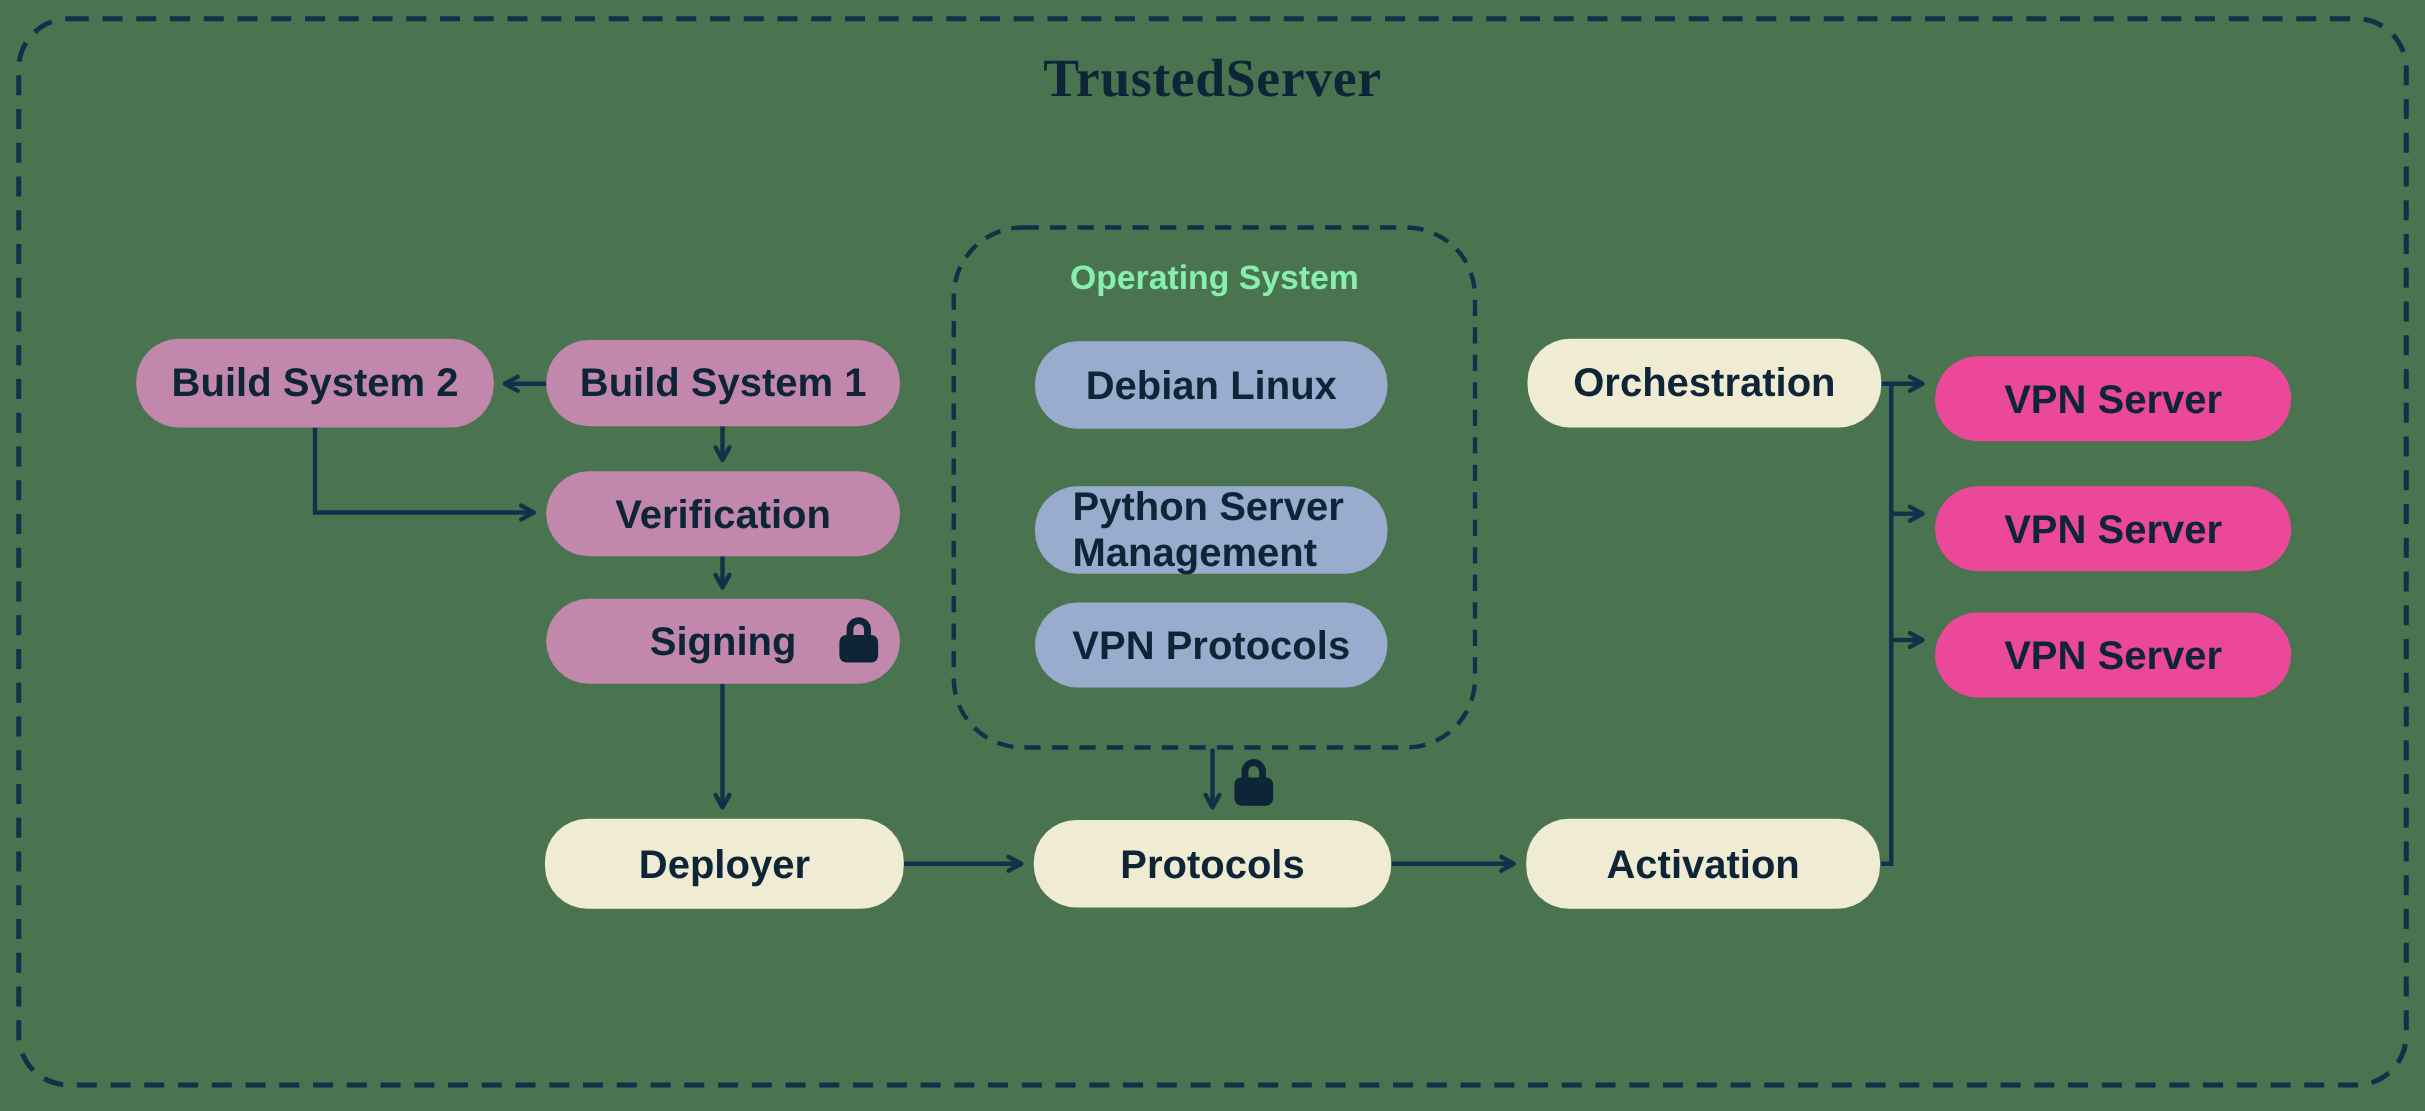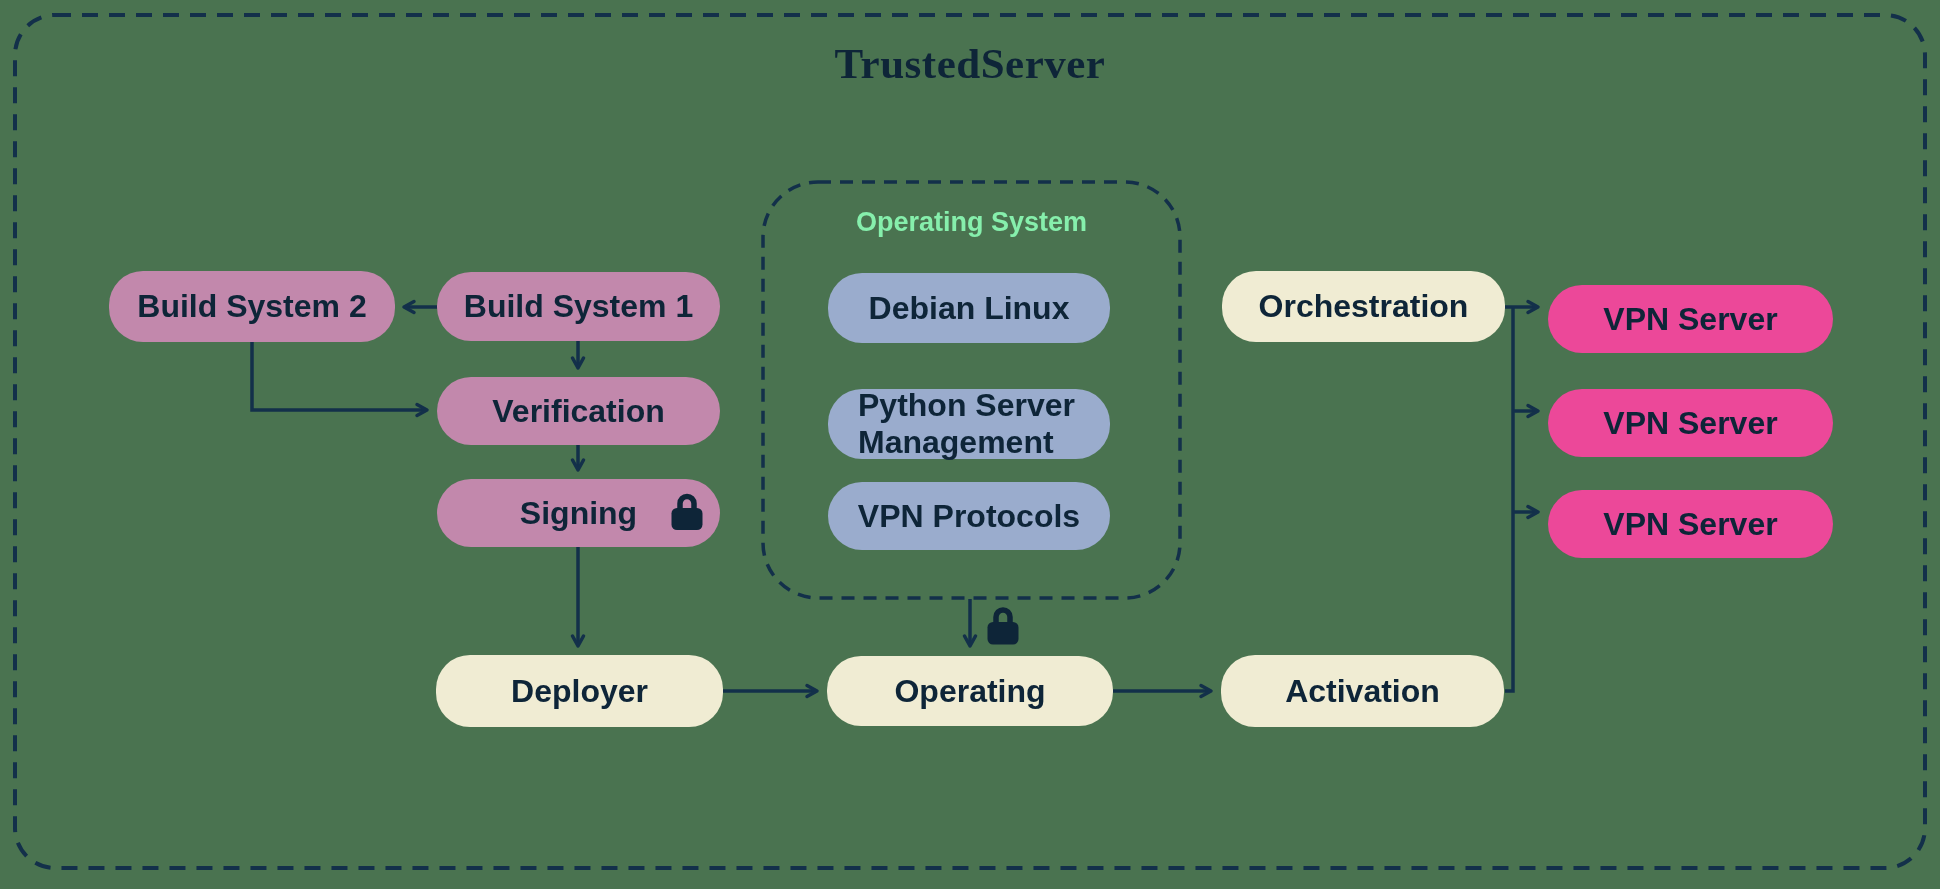--- a/index.html
+++ b/index.html
@@ -76,21 +76,21 @@
   <div class="node pink" style="left:437px;top:377px;width:283px;height:68px;">Verification</div>
   <div class="node pink" style="left:437px;top:479px;width:283px;height:68px;">Signing</div>
 
   <div class="os-label">Operating System</div>
   <div class="node blue" style="left:828px;top:273px;width:282px;height:70px;">Debian Linux</div>
   <div class="node blue wrap2" style="left:828px;top:366px;width:222px;height:70px;margin-top:23px;">Python Server Management</div>
   <div class="node blue" style="left:828px;top:482px;width:282px;height:68px;">VPN Protocols</div>
 
   <div class="node cream" style="left:1222px;top:271px;width:283px;height:71px;">Orchestration</div>
   <div class="node cream" style="left:436px;top:655px;width:287px;height:72px;">Deployer</div>
-  <div class="node cream" style="left:827px;top:656px;width:286px;height:70px;">Operating</div>
+  <div class="node cream" style="left:827px;top:656px;width:286px;height:70px;">Protocols</div>
   <div class="node cream" style="left:1221px;top:655px;width:283px;height:72px;">Activation</div>
 
   <div class="node tealgray" style="left:1548px;top:273px;width:285px;height:68px;">VPN Server</div>
   <div class="node tealgray" style="left:1548px;top:377px;width:285px;height:68px;">VPN Server</div>
   <div class="node tealgray" style="left:1548px;top:478px;width:285px;height:68px;">VPN Server</div>
 
 
   <svg class="lock" style="left:668px;top:491px;" width="38" height="42" viewBox="0 0 38 42">
     <path d="M12,19 V12.5 a7,7 0 0 1 14,0 V19" fill="none" stroke="#0e2538" stroke-width="5.5"></path>
     <rect x="3.5" y="17" width="31" height="22" rx="5.5" fill="#0e2538"></rect>

